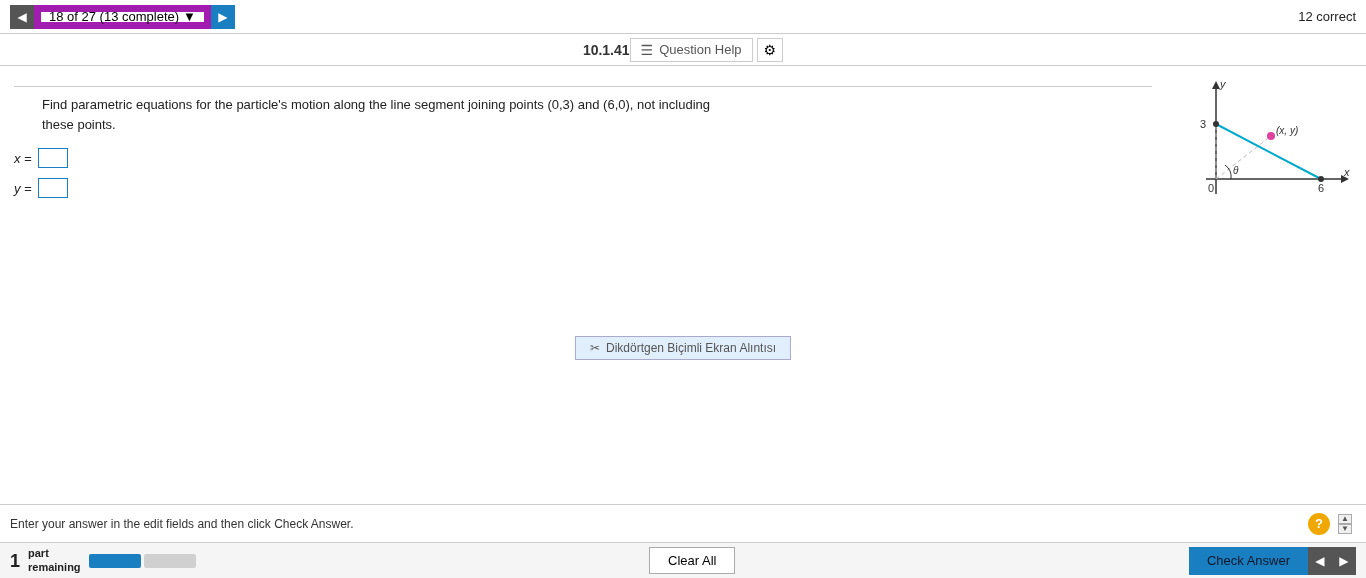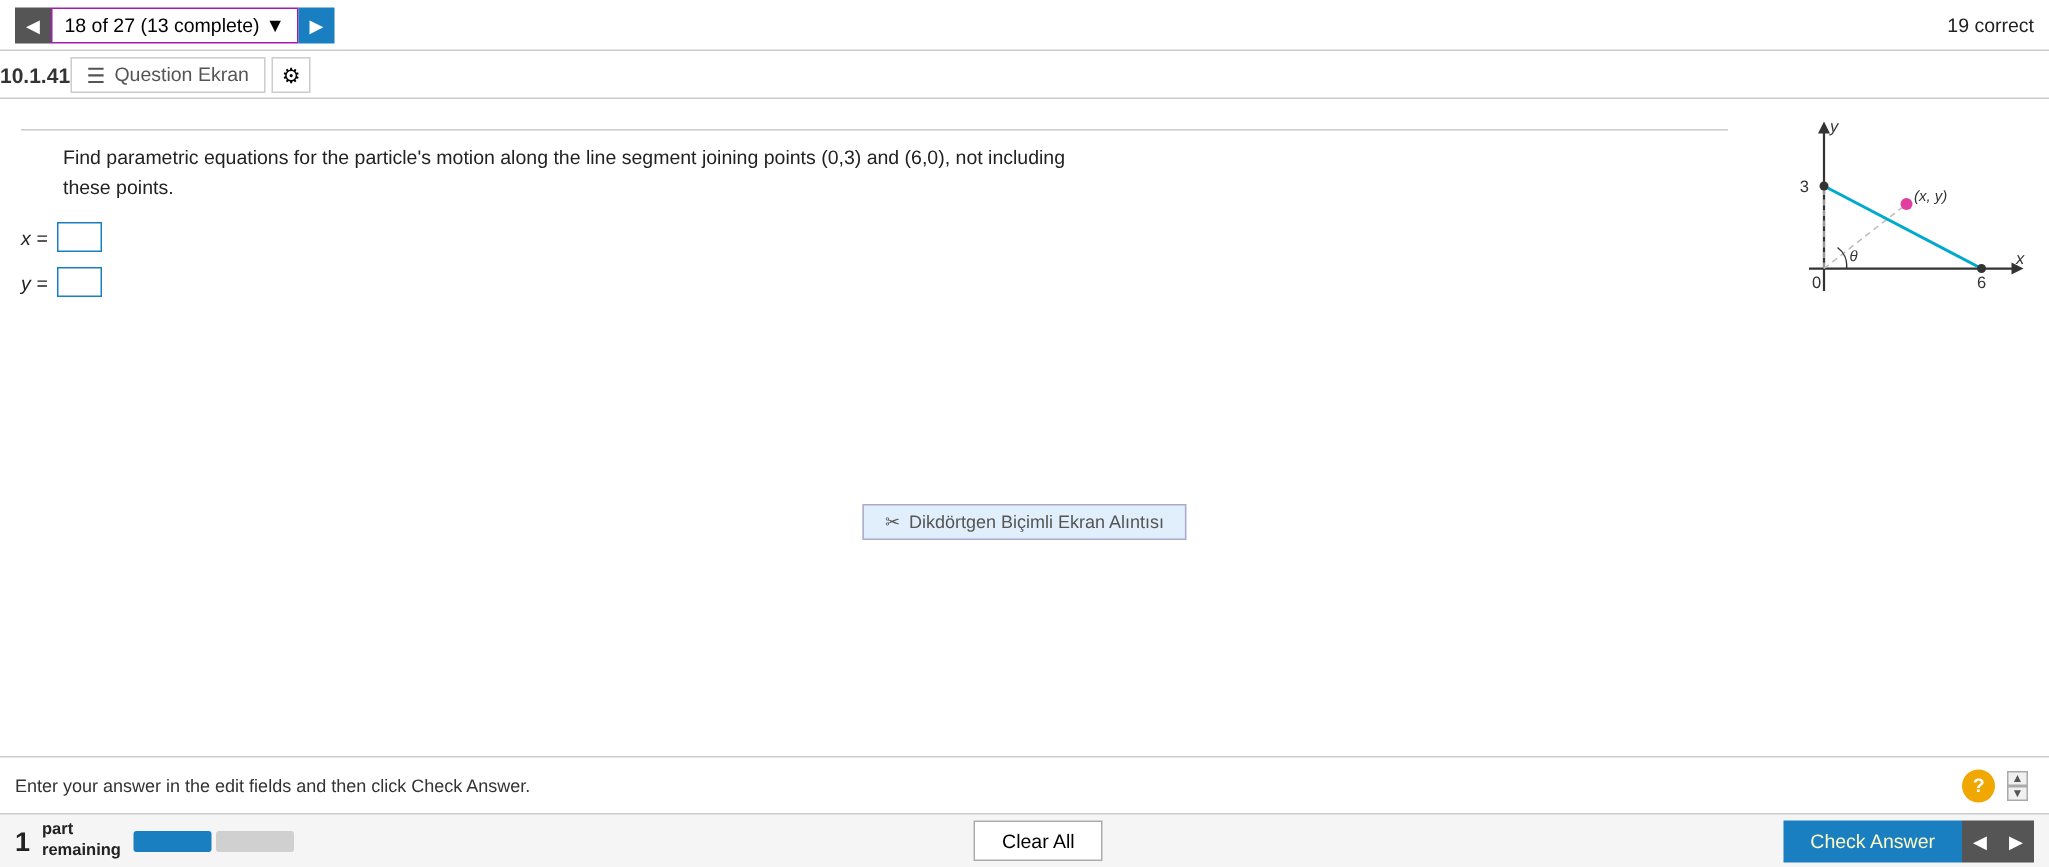--- a/index.html
+++ b/index.html
@@ -27,37 +27,37 @@
       height: 24px;
       cursor: pointer;
       font-size: 12px;
       display: flex;
       align-items: center;
       justify-content: center;
     }
     .nav-btn.active { background: #1a7fc1; }
     .progress-dropdown {
       background: #fff;
-      border: 1px solid #a21caf;
+      border: 7px solid #a21caf;
       padding: 3px 8px;
       font-size: 13px;
       cursor: pointer;
       display: flex;
       align-items: center;
       gap: 4px;
       height: 24px;
     }
     .correct-count { font-size: 13px; }
 
     
     .question-bar {
       display: flex;
       align-items: center;
-      justify-content: flex-start;
-      padding: 4px 0;
+      justify-content: center;
+      padding: 4px 16px;
       border-bottom: 1px solid #ccc;
       height: 32px;
     }
     .question-num { font-size: 14px; font-weight: bold; color: #333; }
     .question-help-btn {
       display: flex;
       align-items: center;
       gap: 6px;
       border: 1px solid #ccc;
       padding: 3px 10px;
@@ -190,21 +190,21 @@
       cursor: pointer;
     }
 
     .footer-right {
       display: flex;
       align-items: center;
       gap: 0;
     }
     .check-answer-btn {
       background: #1a7fc1;
-      color: #fef9c3;
+      color: #0f172a;
       border: none;
       padding: 6px 18px;
       font-size: 13px;
       cursor: pointer;
       height: 28px;
     }
     .footer-nav-btn {
       background: #555;
       color: #fff;
       border: none;
@@ -274,29 +274,29 @@
 
 <div class="top-bar">
   <div class="nav-controls">
     <button class="nav-btn">◀</button>
     <button class="progress-dropdown">
       <span>18 of 27 (13 complete)</span>
       <span>▼</span>
     </button>
     <button class="nav-btn active">▶</button>
   </div>
-  <div class="correct-count">19 correct</div>
+  <div class="correct-count">12 correct</div>
 </div>
 
 <div class="question-bar">
   <div class="question-num">10.1.41</div>
   <div class="right-controls">
     <button class="question-help-btn">
       <span style="font-size:14px;">☰</span>
-      <span>Question Ekran</span>
+      <span>Question Help</span>
     </button>
     <button class="gear-btn">
       <span>⚙</span>
     </button>
   </div>
 </div>
 
 <div class="main-content">
   <div class="left-panel">
     <hr class="divider-h">

